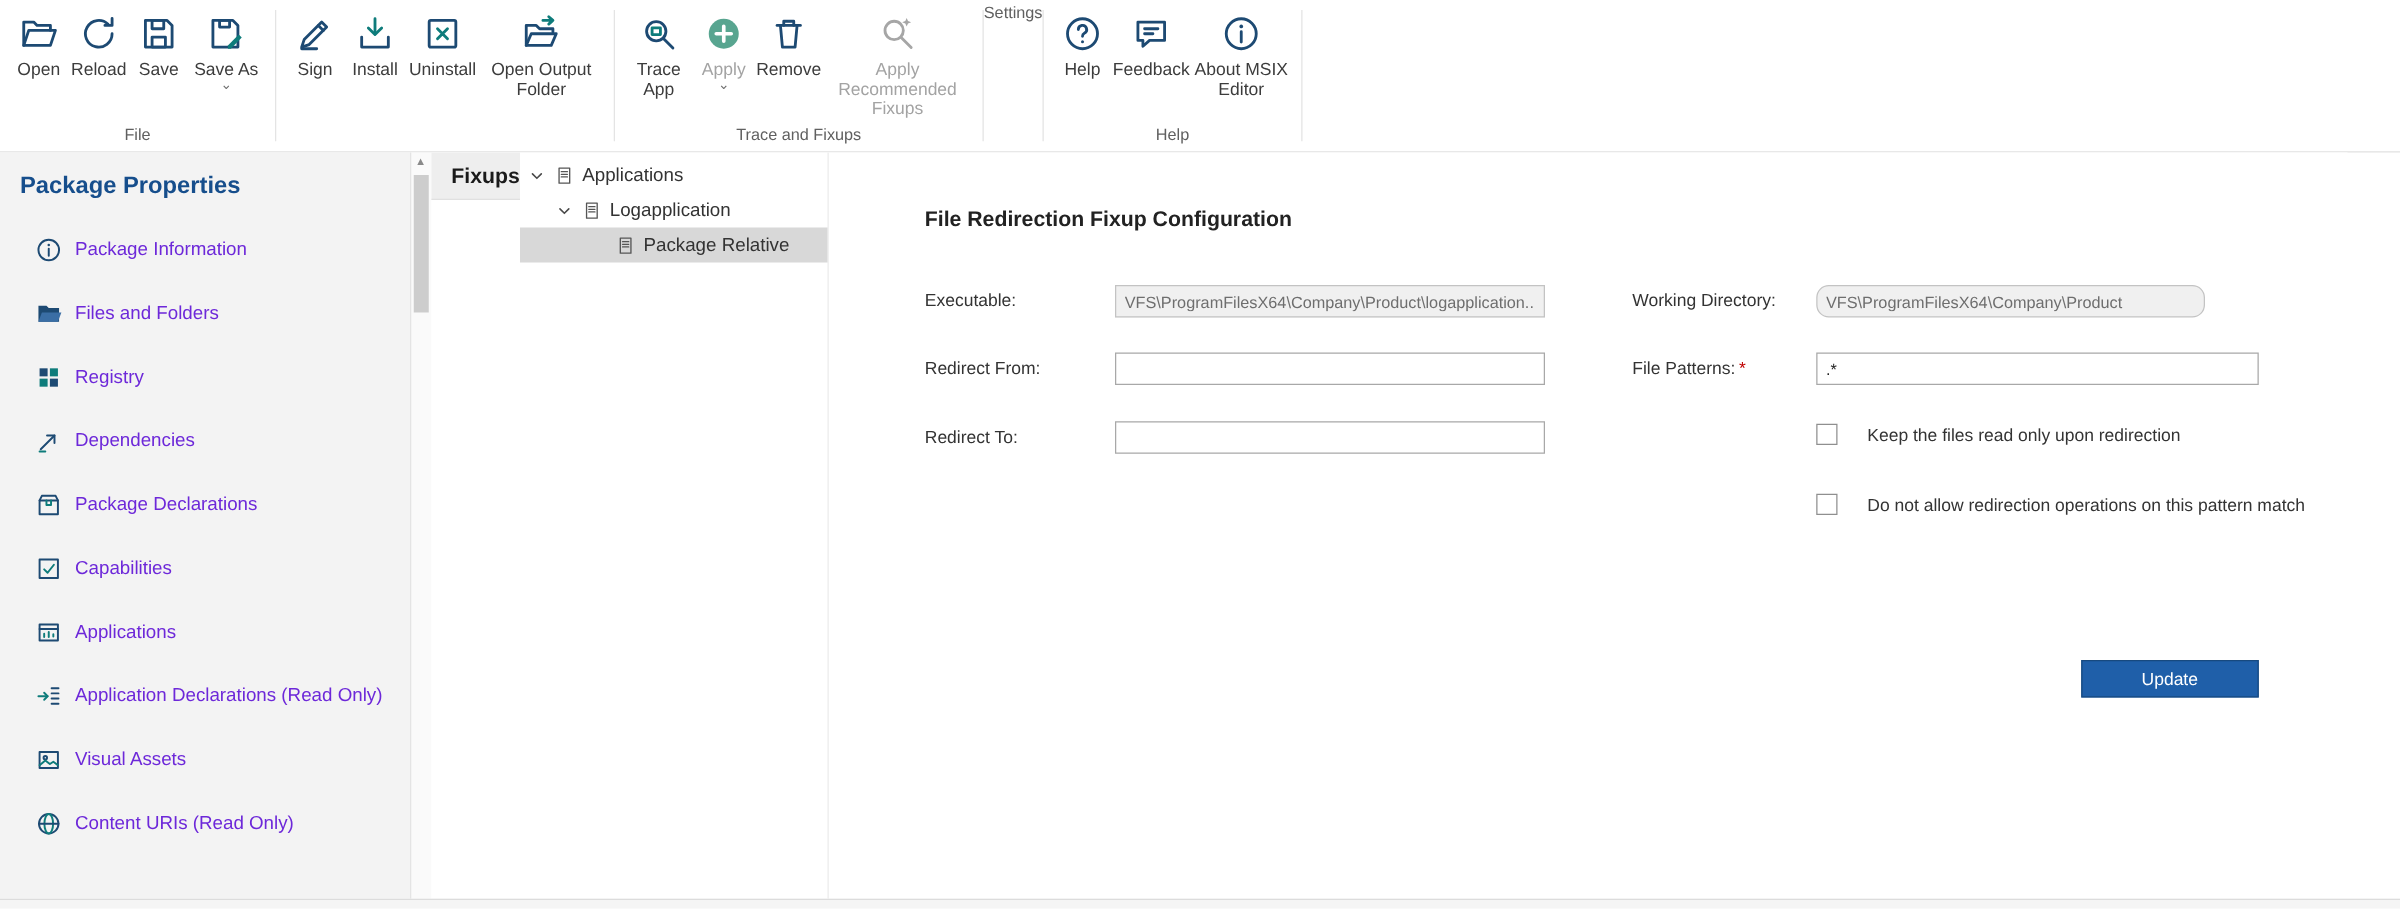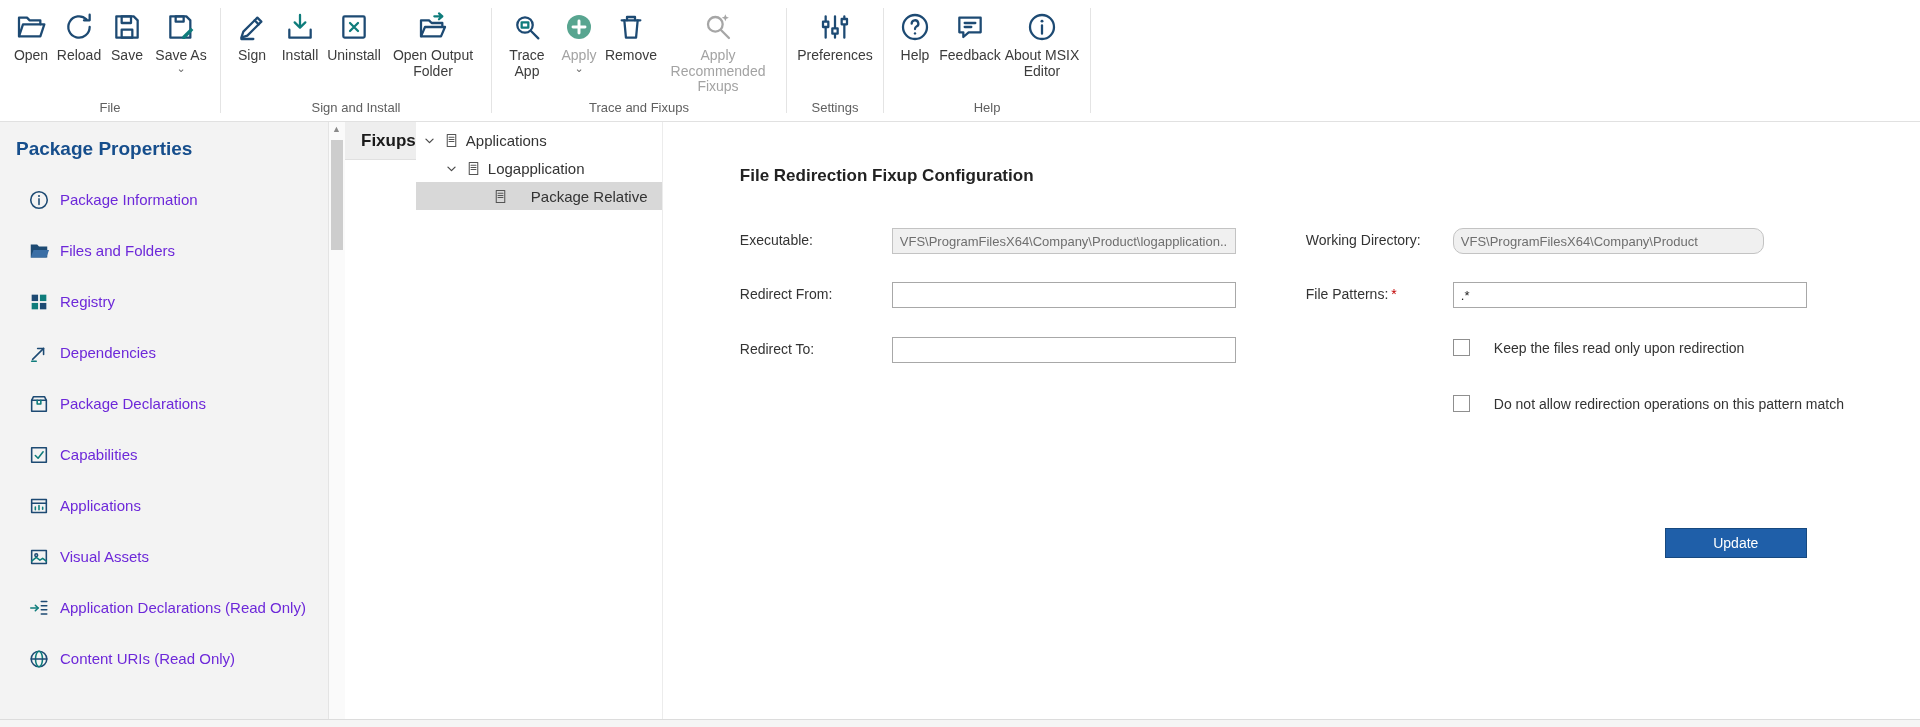--- a/index.html
+++ b/index.html
@@ -54,21 +54,21 @@
 
   
   .tree{width:247px;flex:none;padding-top:4px;border-right:1px solid #ececec;}
   .titem{display:flex;align-items:center;height:28px;font-size:15px;color:#333;cursor:pointer;}
   .titem.selected{background:var(--selected-gray);}
   .tchev{width:17px;height:17px;flex:none;margin-right:5px;}
   .tchev svg,.tdoc svg{width:17px;height:17px;fill:none;stroke:#4a4a4a;stroke-width:1.8;
                         stroke-linecap:round;stroke-linejoin:round;}
   .tdoc{width:17px;height:17px;flex:none;margin-right:6px;}
   .tdoc svg{stroke:#555;stroke-width:1.5;}
-  .ind0{padding-left:5px;} .ind1{padding-left:27px;} .ind2{padding-left:76px;gap:16px;}
+  .ind0{padding-left:5px;} .ind1{padding-left:27px;} .ind2{padding-left:76px;}
 
   
   .form{flex:1;position:relative;min-width:0;}
   .form-title{position:absolute;left:77px;top:44px;font-size:17px;font-weight:bold;color:#222;}
   .flabel{position:absolute;font-size:14px;color:#333;white-space:nowrap;}
   .req{color:var(--required-red);margin-left:3px;}
   .finput{position:absolute;height:26px;border:1px solid #a8a8a8;background:#fff;color:#222;
           font-size:13px;padding:0 7px;font-family:"Liberation Sans",sans-serif;}
   .finput:disabled{background:#f0f0f0;color:#6e6e6e;border-color:#c3c3c3;}
   .cb{position:absolute;display:flex;align-items:center;gap:24px;font-size:14px;color:#333;}
@@ -170,21 +170,20 @@
           <span class="ric">
             <svg viewBox="0 0 24 24">
                 <path d="M3 19V7h6l2 2h8v2"></path>
                 <path d="M3 19l3-7h15l-3 7z"></path>
                 <path d="M13 4h6M16.5 1.8L19 4l-2.5 2.2" stroke="#0E7C7B"></path>
               </svg>
             </span>
           <span>Open Output Folder</span>
         </div>
       </div>
-      <div class="rglabel">Sign and Install</div>
     </div>
     <div class="rsep"></div>
 
     <div class="rgroup">
       <div class="rbtns">
         <div class="rb w54">
           <span class="ric">
             <svg viewBox="0 0 24 24">
                 <circle cx="10.5" cy="10.5" r="5.8"></circle>
                 <path d="M14.8 14.8L20.5 20.5"></path>
@@ -222,33 +221,20 @@
               </svg>
             </span>
           <span>Apply Recommended Fixups</span>
         </div>
       </div>
       <div class="rglabel">Trace and Fixups</div>
     </div>
     <div class="rsep"></div>
 
     <div class="rgroup">
-      <div class="rbtns">
-        <div class="rb w80">
-          <span class="ric">
-            <svg viewBox="0 0 24 24">
-                <path d="M5 4v16M12 4v16M19 4v16"></path>
-                <rect x="3" y="8" width="4" height="4" fill="#fff"></rect>
-                <rect x="10" y="13" width="4" height="4" fill="#fff"></rect>
-                <rect x="17" y="6" width="4" height="4" fill="#fff"></rect>
-              </svg>
-            </span>
-          <span>Preferences</span>
-        </div>
-      </div>
       <div class="rglabel">Settings</div>
     </div>
     <div class="rsep"></div>
 
     <div class="rgroup">
       <div class="rbtns">
         <div class="rb w46">
           <span class="ric">
             <svg viewBox="0 0 24 24">
                 <circle cx="12" cy="12" r="9"></circle>
@@ -340,33 +326,33 @@
       <div class="sb-item">
         <svg viewBox="0 0 24 24">
             <rect x="4" y="5" width="16" height="14"></rect>
             <path d="M4 9h16"></path>
             <path d="M8 13v3M12 11.5v4.5M16 13.5v2" stroke="#0E7C7B"></path>
           </svg>
         <span>Applications</span>
       </div>
       <div class="sb-item">
         <svg viewBox="0 0 24 24">
+            <path d="M3 12h8" stroke="#0E7C7B"></path>
+            <polyline points="8 9 11 12 8 15" stroke="#0E7C7B"></polyline>
+            <path d="M14.5 5h6M14.5 9.5h6M14.5 14h6M14.5 18.5h6"></path>
+          </svg>
+        <span>Application Declarations (Read Only)</span>
+      </div>
+      <div class="sb-item">
+        <svg viewBox="0 0 24 24">
             <rect x="4" y="5" width="16" height="14"></rect>
             <circle cx="9" cy="10" r="1.5"></circle>
             <path d="M4 16.5l5-4 4 3 3-2 4 3" stroke="#0E7C7B"></path>
           </svg>
         <span>Visual Assets</span>
-      </div>
-      <div class="sb-item">
-        <svg viewBox="0 0 24 24">
-            <path d="M3 12h8" stroke="#0E7C7B"></path>
-            <polyline points="8 9 11 12 8 15" stroke="#0E7C7B"></polyline>
-            <path d="M14.5 5h6M14.5 9.5h6M14.5 14h6M14.5 18.5h6"></path>
-          </svg>
-        <span>Application Declarations (Read Only)</span>
       </div>
       <div class="sb-item">
         <svg viewBox="0 0 24 24">
             <circle cx="12" cy="12" r="8.5"></circle>
             <ellipse cx="12" cy="12" rx="3.8" ry="8.5" stroke="#0E7C7B"></ellipse>
             <path d="M3.5 12h17"></path>
           </svg>
         <span>Content URIs (Read Only)</span>
       </div>
     </div>

